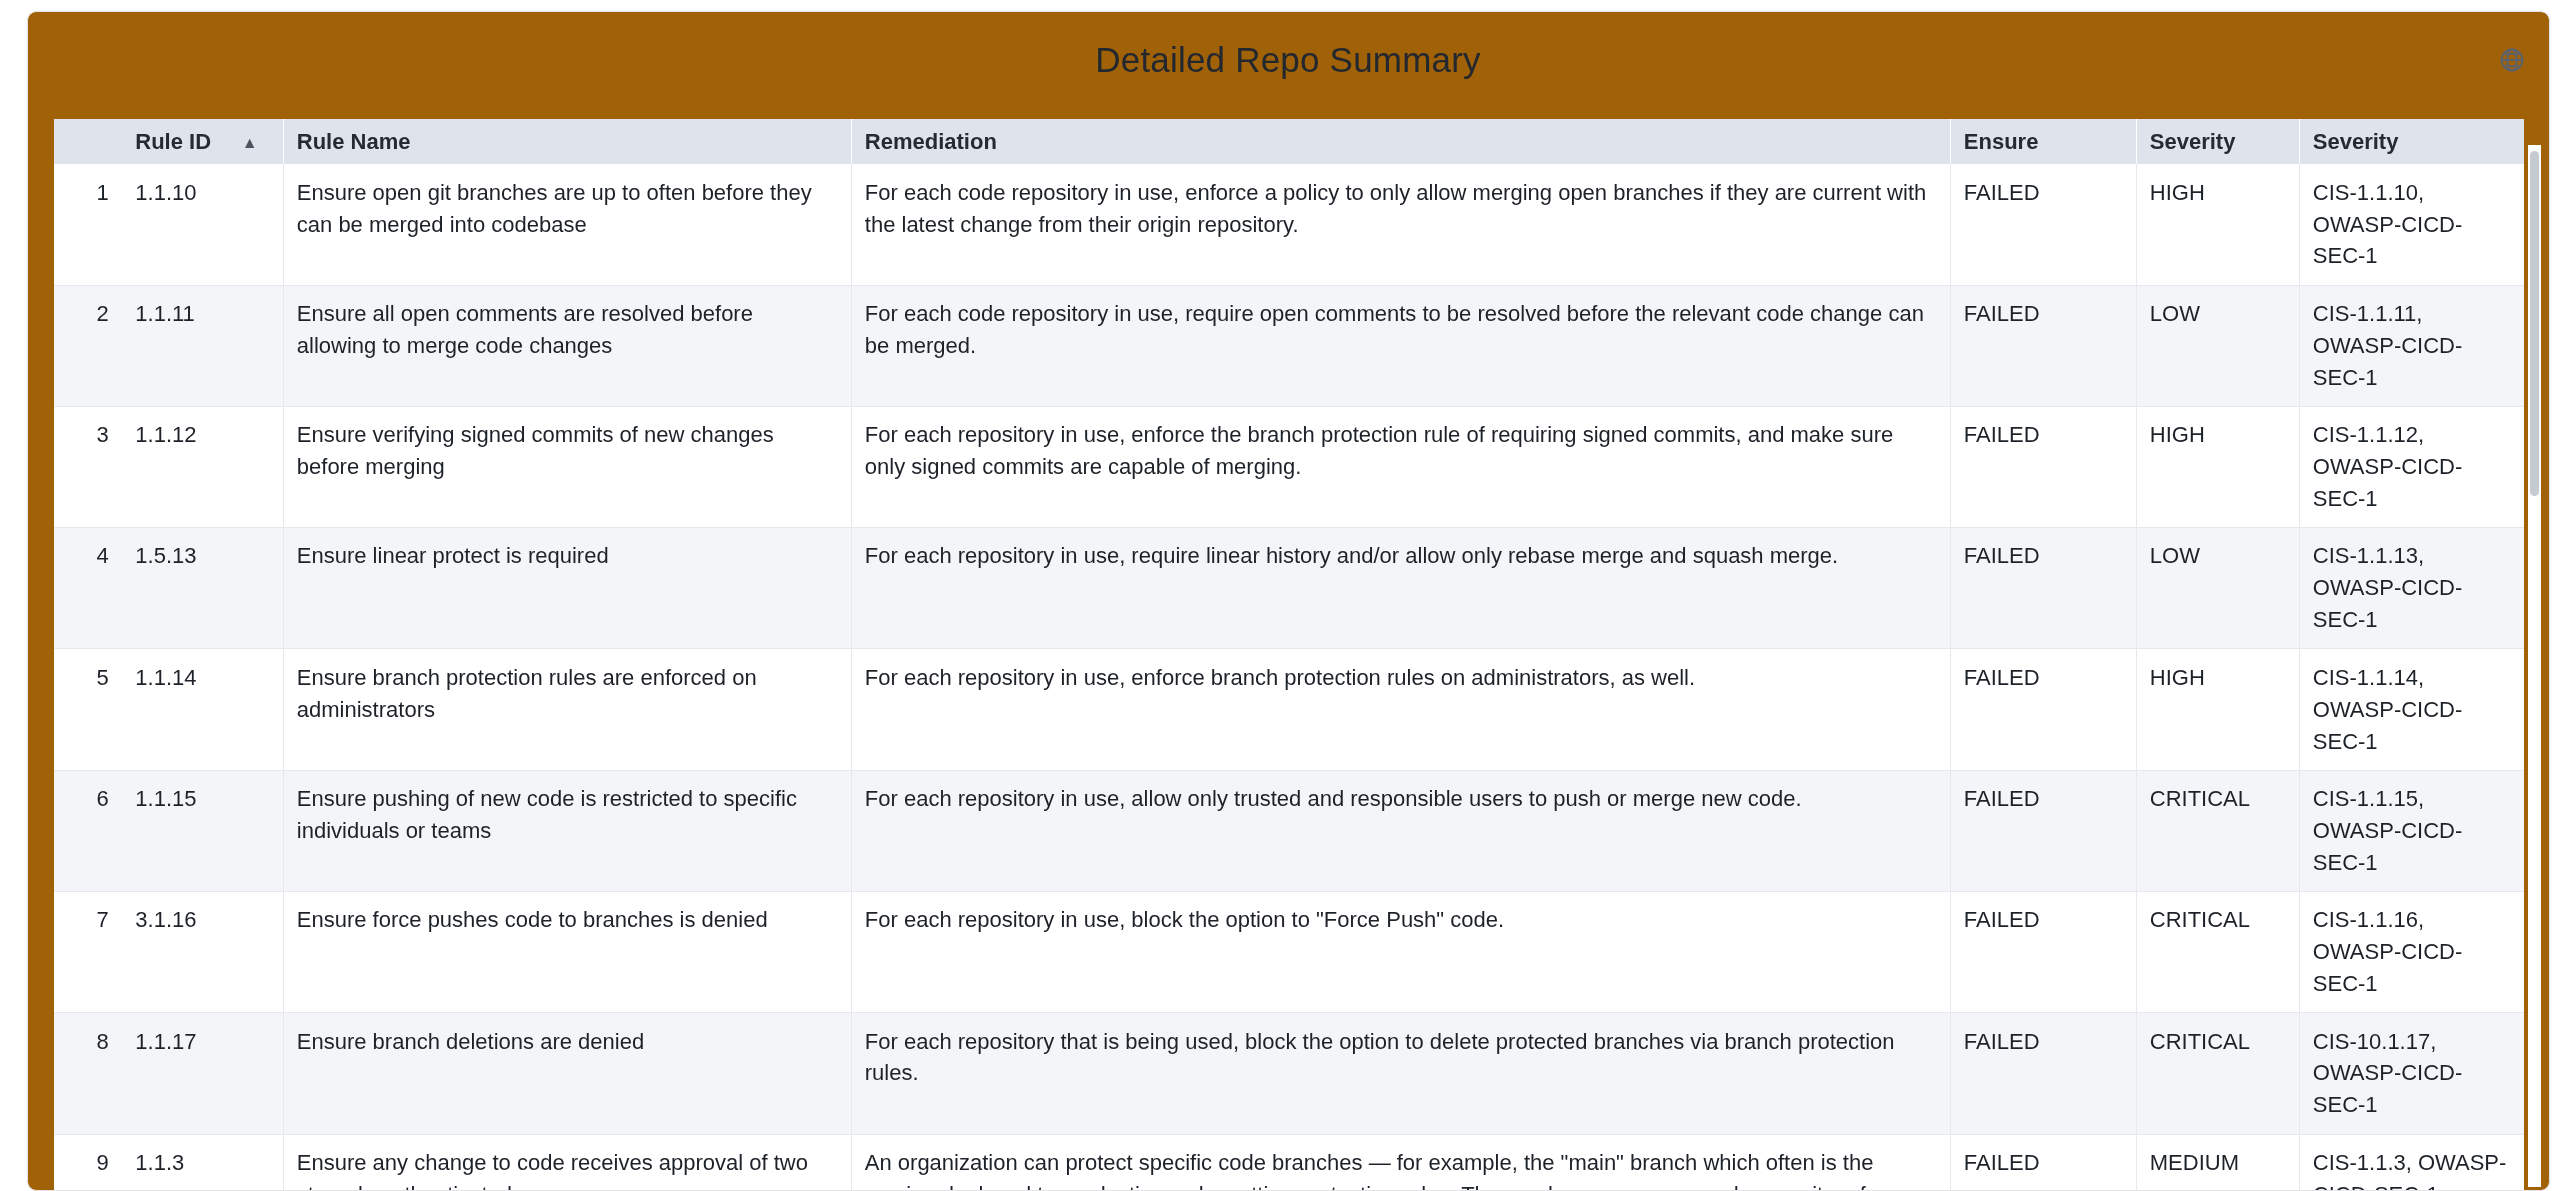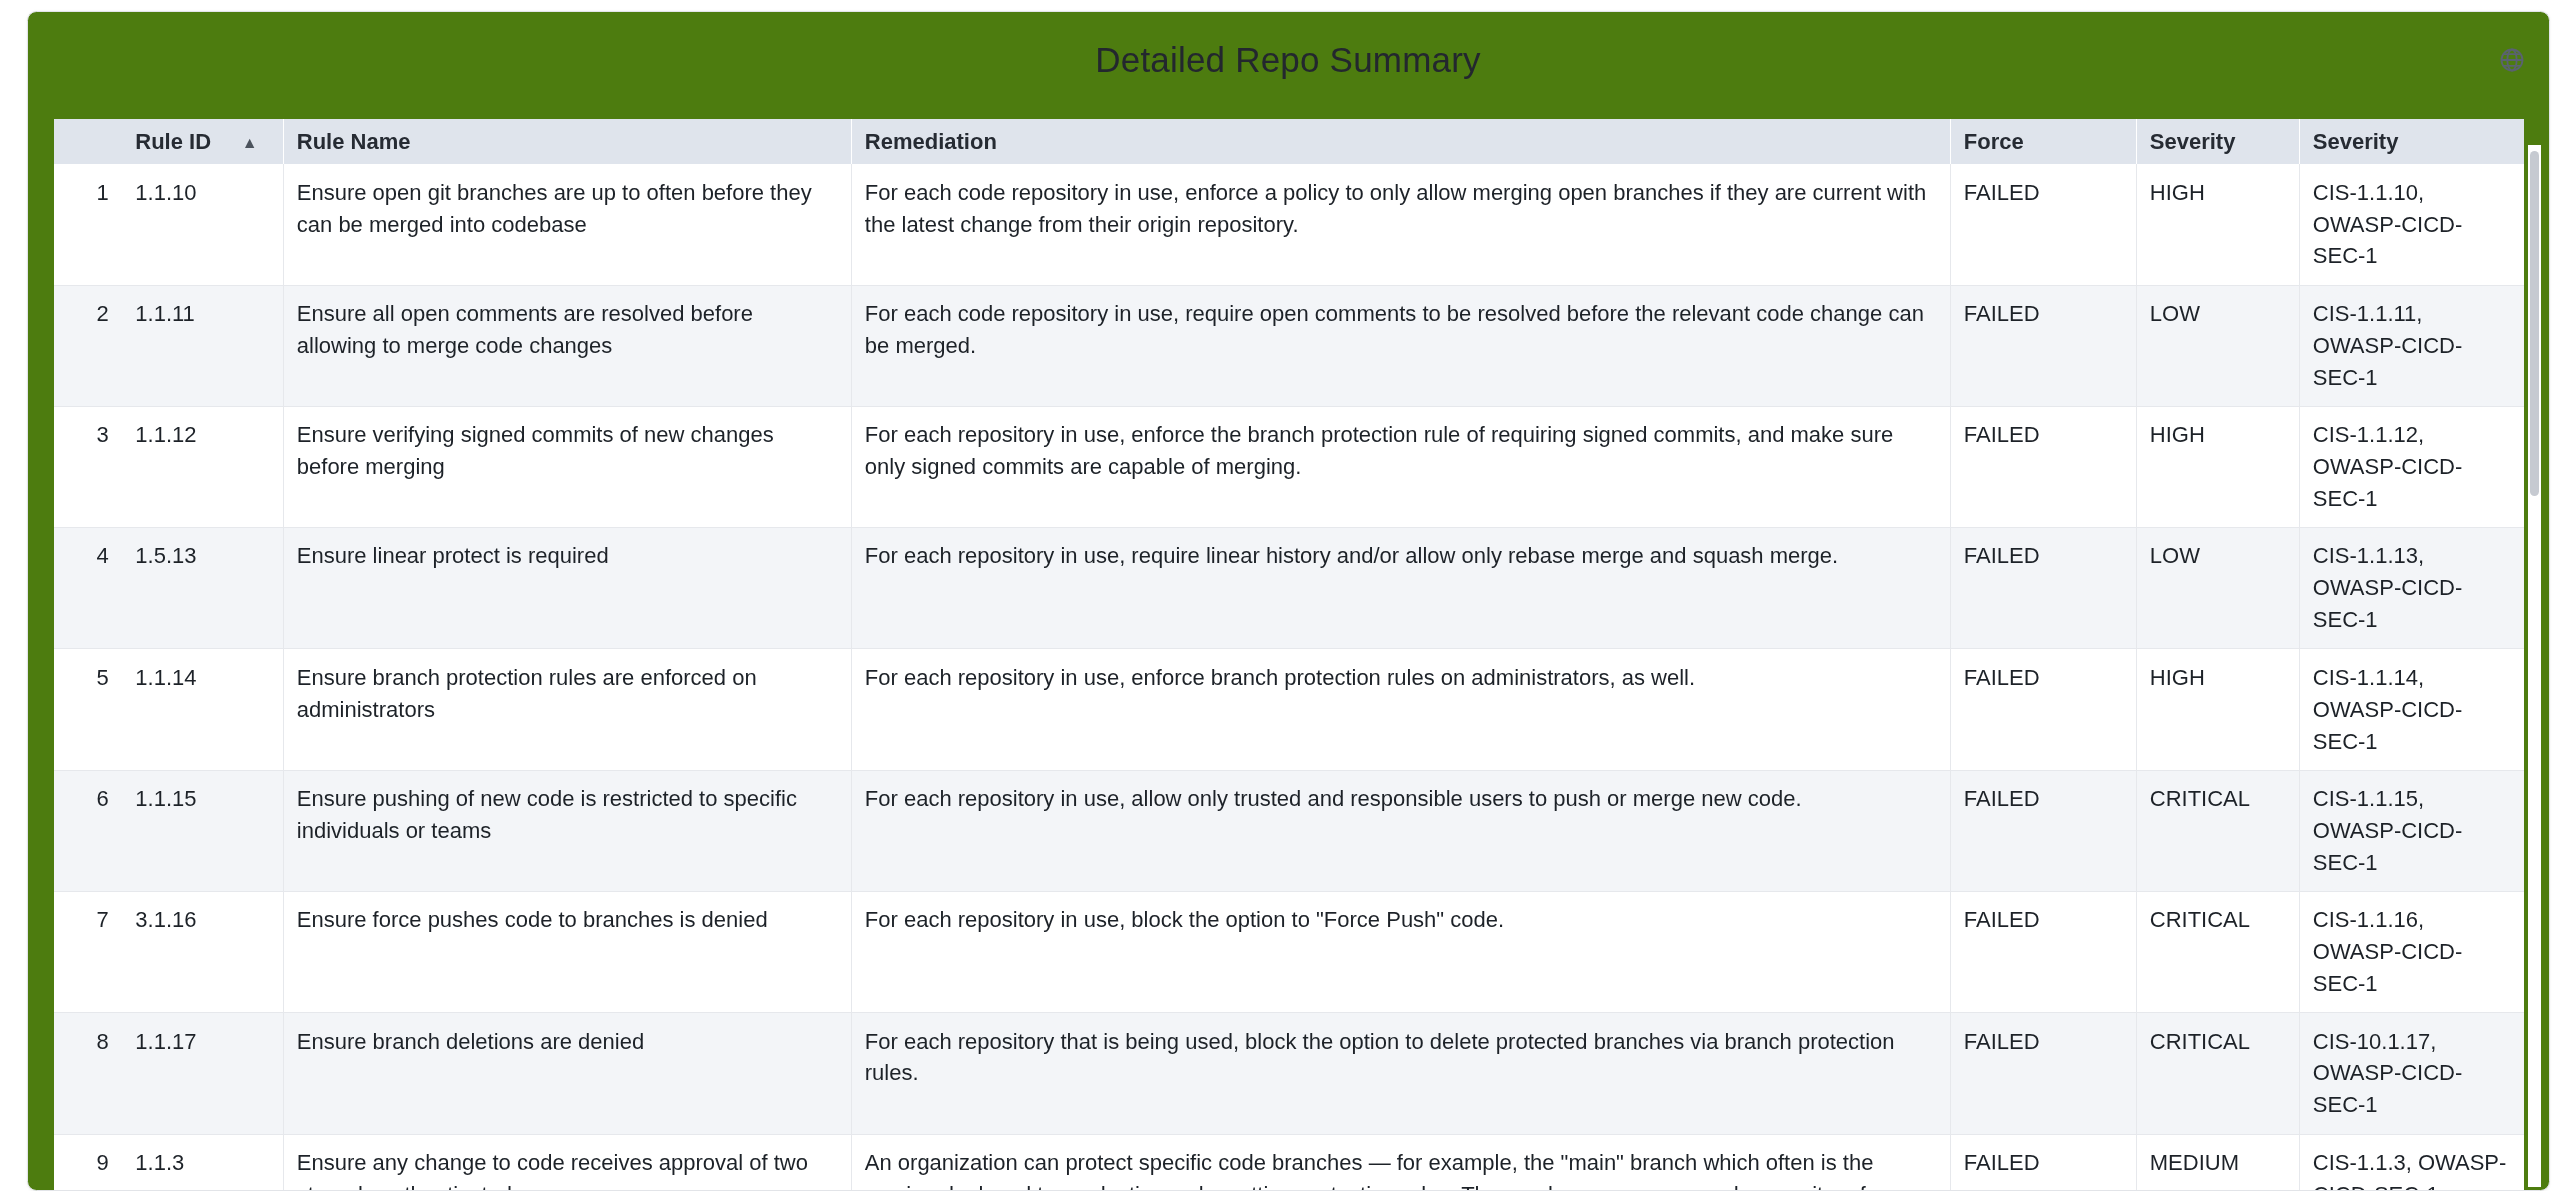--- a/index.html
+++ b/index.html
@@ -20,21 +20,21 @@
     height: 1191px;
     background: #ffffff;
     padding: 0;
   }
   .card {
     position: absolute;
     left: 26.5px;
     top: 11.4px;
     width: 2523px;
     height: 1180px;
-    background: #4d7c0f;
+    background: #a16207;
     border: 0.9px solid #e2e4e8;
     border-radius: 9.5px;
     box-shadow: 0 0.9px 2.8px rgba(0,0,0,0.06);
     overflow: hidden;
   }
   .title-bar {
     position: relative;
     height: 87px;
   }
   .page-title {
@@ -171,21 +171,21 @@
         </colgroup>
         <thead>
           <tr>
             <th class="idx-col"></th>
             <th>
               <span class="hdr-text">Rule ID</span>
               <span class="sort-caret">▲</span>
             </th>
             <th>Rule Name</th>
             <th>Remediation</th>
-            <th>Force</th>
+            <th>Ensure</th>
             <th>Severity</th>
             <th>Severity</th>
           </tr>
         </thead>
         <tbody>
           <tr class="even">
             <td class="idx">1</td>
             <td>1.1.10</td>
             <td>Ensure open git branches are up to often before they can be merged into codebase</td>
             <td>For each code repository in use, enforce a policy to only allow merging open branches if they are current with the latest change from their origin repository.</td>

